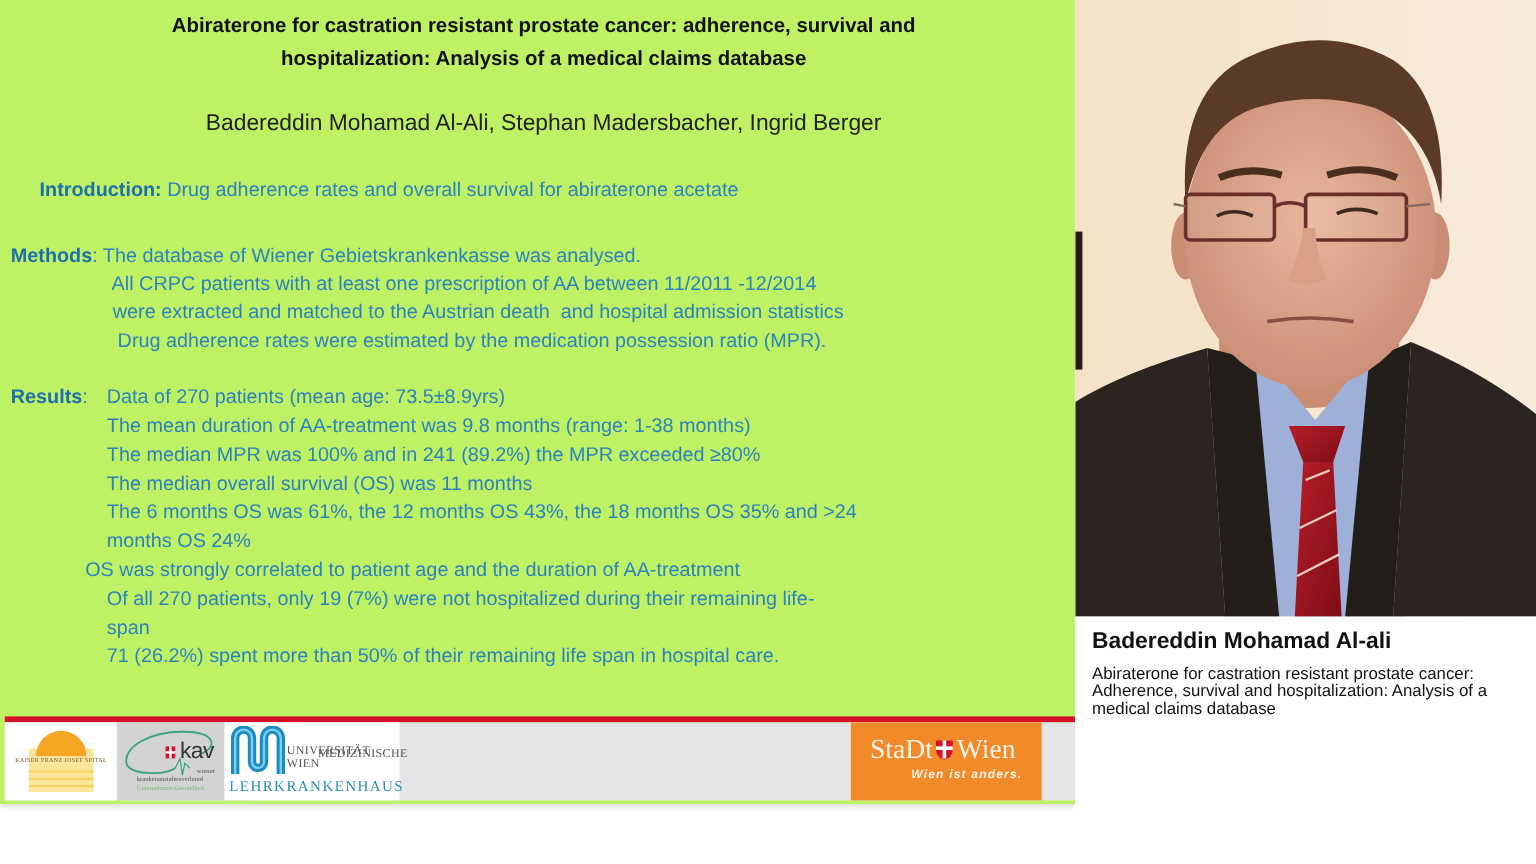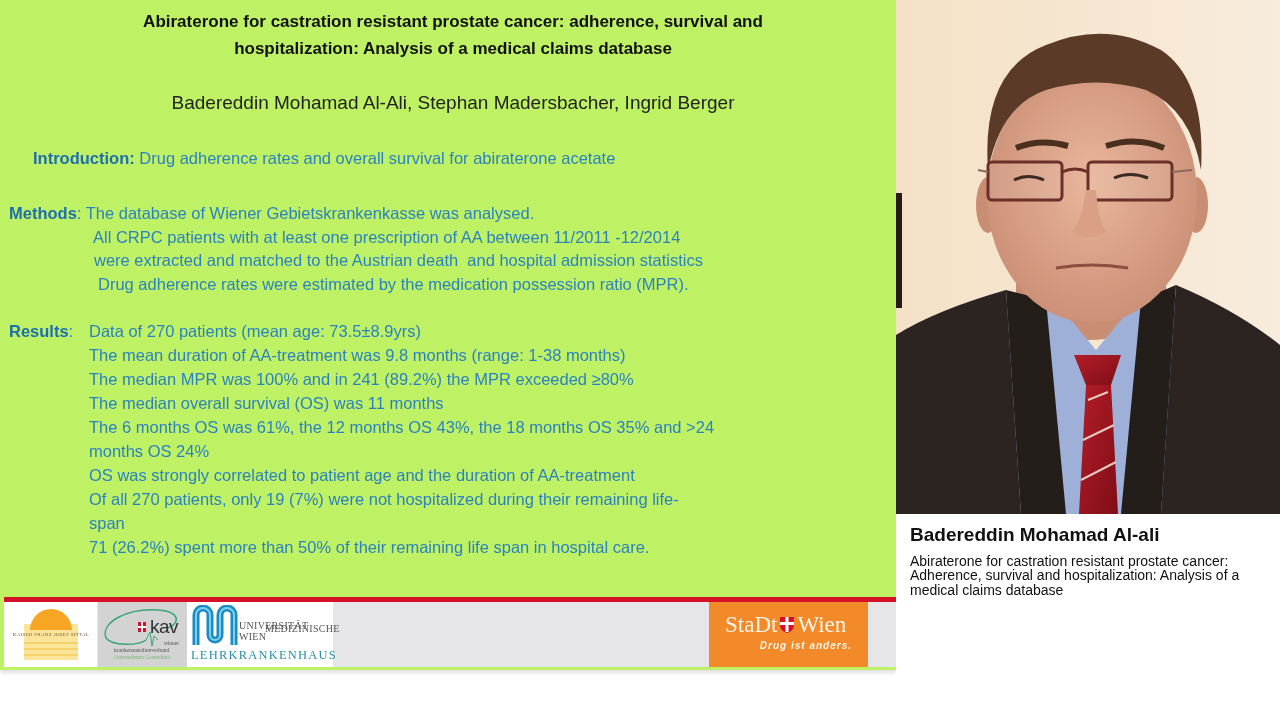--- a/index.html
+++ b/index.html
@@ -42,21 +42,21 @@
   <div class="line" style="top:250px; left:94px;">were extracted and matched to the Austrian death  and hospital admission statistics</div>
   <div class="line" style="top:274px; left:98px;">Drug adherence rates were estimated by the medication possession ratio (MPR).</div>
 
   <div class="line" style="top:321px; left:9px;"><b>Results</b><span>:</span></div>
   <div class="line" style="top:321px; left:89px;">Data of 270 patients (mean age: 73.5±8.9yrs)</div>
   <div class="line" style="top:345px; left:89px;">The mean duration of AA-treatment was 9.8 months (range: 1-38 months)</div>
   <div class="line" style="top:369px; left:89px;">The median MPR was 100% and in 241 (89.2%) the MPR exceeded ≥80%</div>
   <div class="line" style="top:393px; left:89px;">The median overall survival (OS) was 11 months</div>
   <div class="line" style="top:417px; left:89px;">The 6 months OS was 61%, the 12 months OS 43%, the 18 months OS 35% and &gt;24</div>
   <div class="line" style="top:441px; left:89px;">months OS 24%</div>
-  <div class="line" style="top:465px; left:89px;">OS was strongly correlated to patient age and the duration of AA-treatment</div>
+  <div class="line" style="top:465px; left:71px;">OS was strongly correlated to patient age and the duration of AA-treatment</div>
   <div class="line" style="top:489px; left:89px;">Of all 270 patients, only 19 (7%) were not hospitalized during their remaining life-</div>
   <div class="line" style="top:513px; left:89px;">span</div>
   <div class="line" style="top:537px; left:89px;">71 (26.2%) spent more than 50% of their remaining life span in hospital care.</div>
 
   <div class="redbar"></div>
   <div class="footer">
     <div class="logo-kfj">
       <svg width="93" height="65">
         <rect x="20" y="22" width="54" height="36" fill="#fbe59a"></rect>
         <rect x="20" y="40" width="54" height="2" fill="#f6d36a"></rect>
@@ -88,21 +88,21 @@
       <div class="mu-text" style="top:18px;text-align:center;">UNIVERSITÄT</div>
       <div class="mu-text" style="top:29px;">WIEN</div>
       <div class="mu-lehr">LEHRKRANKENHAUS</div>
     </div>
     <div class="logo-wien">
       <div class="wien-main"><span>StaDt</span><svg width="16" height="18" style="vertical-align:-2px;margin:0 2px">
             <path d="M1 1 H15 V9 Q15 15 8 17 Q1 15 1 9 Z" fill="#d7102a"></path>
             <rect x="6.5" y="1" width="3" height="15" fill="#fff"></rect>
             <rect x="1" y="6" width="14" height="3" fill="#fff"></rect>
           </svg><span>Wien</span></div>
-      <div class="wien-sub">Drug ist anders.</div>
+      <div class="wien-sub">Wien ist anders.</div>
     </div>
   </div>
 </div>
 
 <div class="photo">
   <svg width="384" height="514" viewBox="0 0 384 514">
     <defs>
       <linearGradient id="bg" x1="0" y1="0" x2="1" y2="0">
         <stop offset="0" stop-color="#f4e1c6"></stop>
         <stop offset="1" stop-color="#f8ecdc"></stop>

